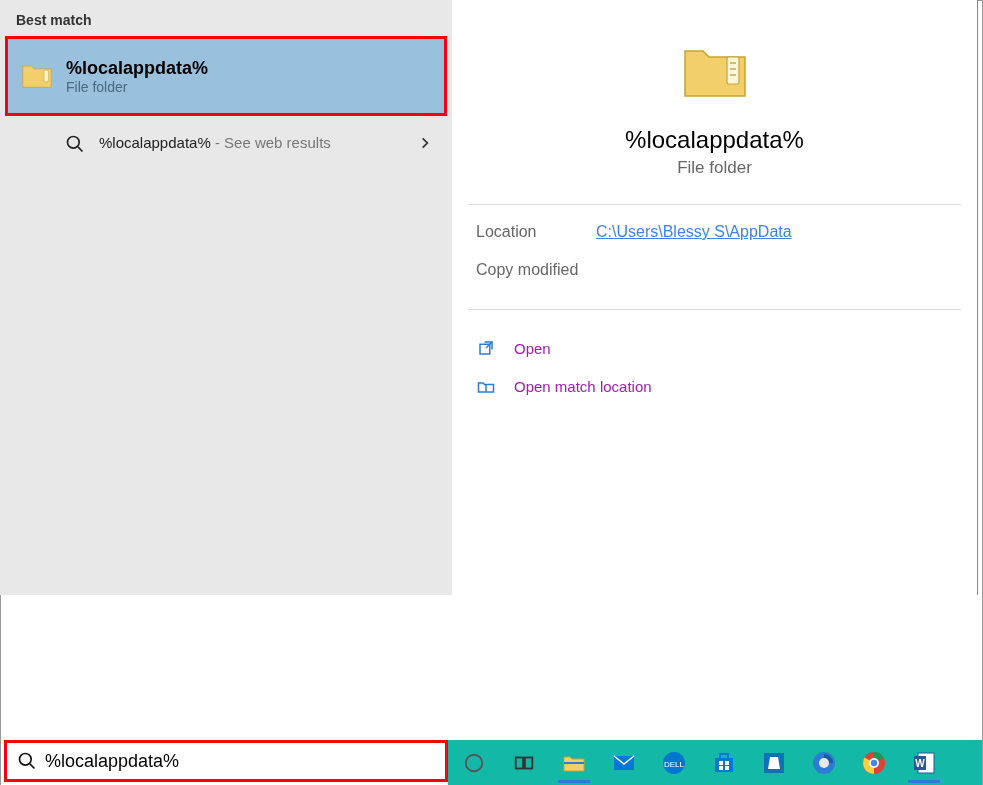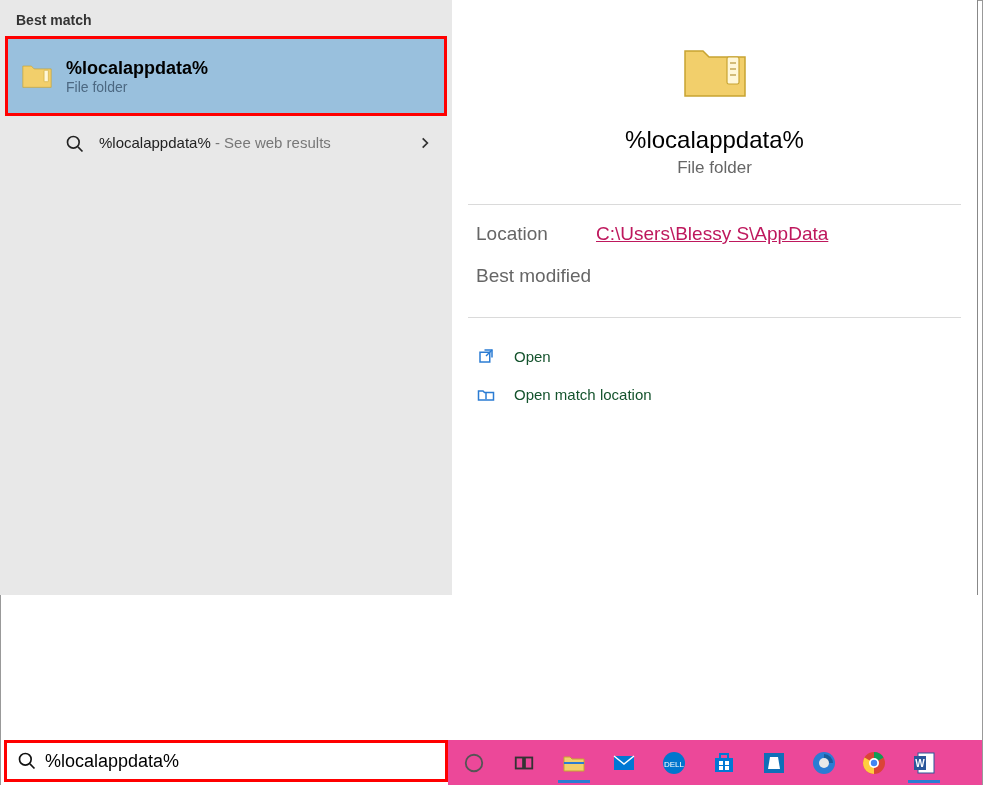--- a/index.html
+++ b/index.html
@@ -93,28 +93,28 @@
   .preview-header {
     display:flex; flex-direction:column; align-items:center;
     padding: 36px 20px 26px 20px;
   }
   .preview-header .big-icon { width: 72px; height: 72px; }
   .preview-title { margin-top: 18px; font-size: 24px; color: #000; }
   .preview-sub   { font-size: 17px; color: #666; margin-top: 4px; }
 
   .divider { border-top: 1px solid #dadada; margin: 0 16px; height: 0; }
 
-  .info-block { padding: 18px 24px 10px 24px; font-size: 19px; }
+  .info-block { padding: 18px 24px 10px 24px; font-size: 16px; }
   .info-row { display:flex; margin-bottom: 20px; }
   .info-label { width: 120px; color: #666; }
   .info-val { color: #333; }
-  .info-val.link { text-decoration: underline; color: #be185d; }
+  .info-val.link { text-decoration: underline; color: #3b82f6; }
 
   .action-block { padding: 10px 24px; font-size: 15px; }
-  .action-row { display:flex; align-items:center; gap: 18px; margin: 18px 0; color: #14532d; }
+  .action-row { display:flex; align-items:center; gap: 18px; margin: 18px 0; color: #a21caf; }
   .action-row .aicon { width: 20px; height: 20px; display:flex; align-items:center; justify-content:center; color:#2b7cd3;}
 
   
   .search-box-wrap {
     position: absolute;
     left: 4px; top: 740px;
     width: 444px; height: 42px;
     background: #fff;
     border: 3px solid #ff0000;
     display:flex; align-items:center;
@@ -126,21 +126,21 @@
     font-size: 18px; padding: 4px 8px;
     background: transparent;
   }
 
   
   .taskbar {
     position: absolute;
     top: 740px; left: 448px;
     height: 45px;
     width: 534px;
-    background: #ec4899;
+    background: #14b8a6;
     display: flex;
     align-items: center;
     padding-left: 12px;
     gap: 22px;
   }
   .taskbar .tb-item {
     width: 28px; height: 28px;
     display:flex; align-items:center; justify-content:center;
   }
   .taskbar .tb-item.active { position: relative; }
@@ -218,21 +218,21 @@
     </div>
 
     <div class="divider"></div>
 
     <div class="info-block">
       <div class="info-row">
         <div class="info-label">Location</div>
         <div class="info-val link">C:\Users\Blessy S\AppData</div>
       </div>
       <div class="info-row">
-        <div class="info-label">Best modified</div>
+        <div class="info-label">Copy modified</div>
         <div class="info-val"></div>
       </div>
     </div>
 
     <div class="divider"></div>
 
     <div class="action-block">
       <div class="action-row">
         <span class="aicon">
           <svg width="18" height="18" viewBox="0 0 24 24" fill="none" stroke="#2b7cd3" stroke-width="2">

